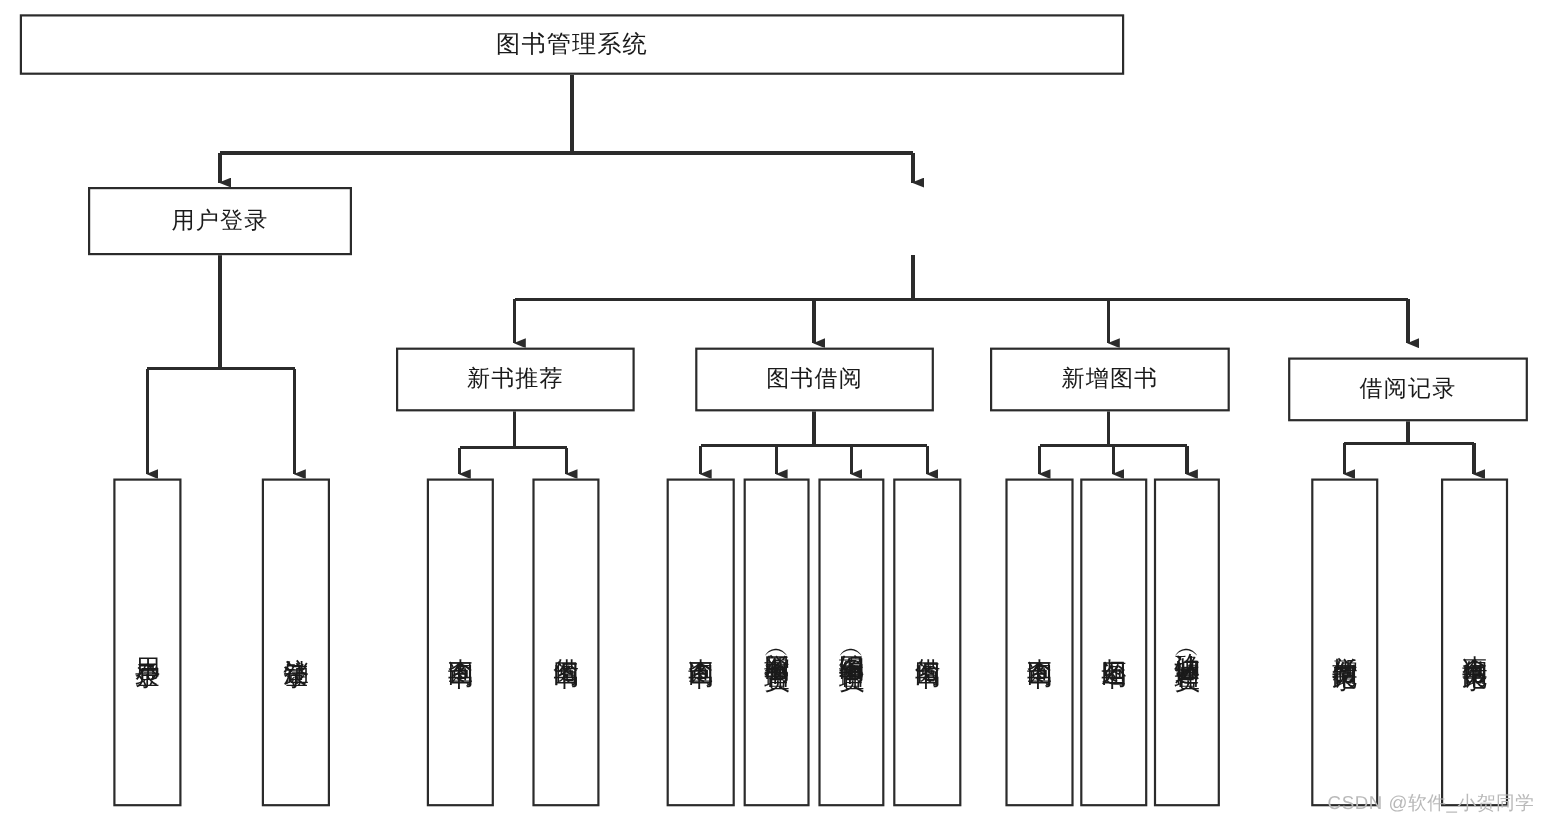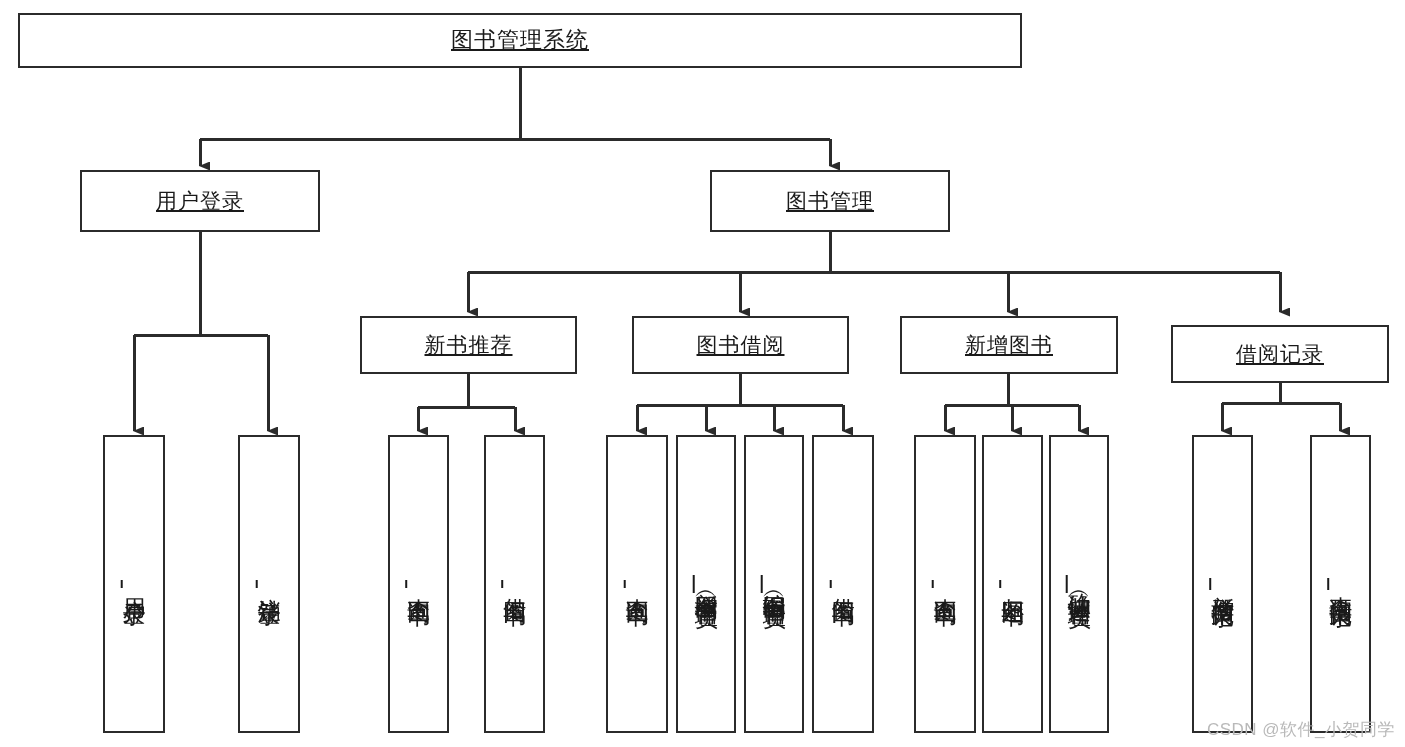--- a/index.html
+++ b/index.html
@@ -28,21 +28,20 @@
   }
   .node {
     position: absolute;
     box-sizing: border-box;
     background: #ffffff;
     border: 2px solid #2b2b2b;
     display: flex;
     align-items: center;
     justify-content: center;
     color: #1a1a1a;
-    text-decoration: underline;
   }
   .node.horiz {
     font-size: 21px;
     letter-spacing: 1px;
     line-height: 1.1;
   }
   .node.root {
     font-size: 22px;
   }
   .node.vert {
@@ -125,23 +124,20 @@
     </g>
   </svg>
 
   <div class="node horiz root" style="left:18px; top:13px; width:1004px; height:55px;">
     <span>图书管理系统</span>
   </div>
 
   <div class="node horiz" style="left:80px; top:170px; width:240px; height:62px;">
     <span>用户登录</span>
   </div>
-  <div class="node horiz" style="left:710px; top:170px; width:240px; height:62px;">
-    <span>图书管理</span>
-  </div>
 
   <div class="node horiz" style="left:632px; top:316px; width:217px; height:58px;">
     <span>图书借阅</span>
   </div>
   <div class="node horiz" style="left:360px; top:316px; width:217px; height:58px;">
     <span>新书推荐</span>
   </div>
   <div class="node horiz" style="left:900px; top:316px; width:218px; height:58px;">
     <span>新增图书</span>
   </div>

